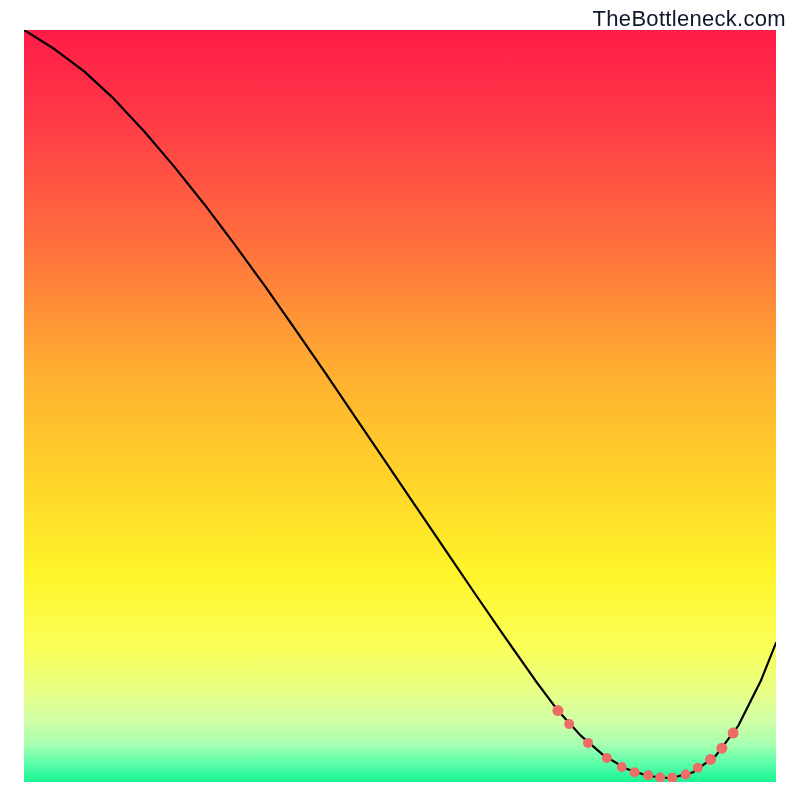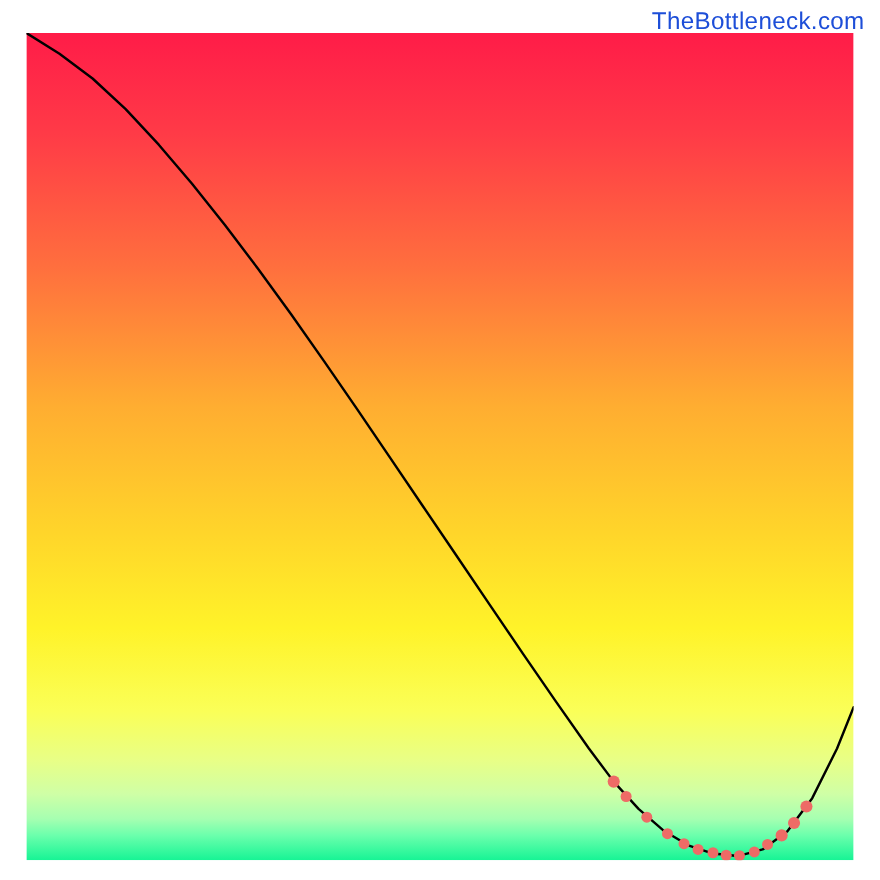--- a/index.html
+++ b/index.html
@@ -4,21 +4,21 @@
 <style>
   * { margin: 0; padding: 0; box-sizing: border-box; }
   html, body { width: 800px; height: 800px; overflow: hidden; background: #fff; }
   .container { position: relative; width: 800px; height: 800px; }
   .watermark {
     position: absolute;
     top: 6px;
     right: 14px;
     font-family: Arial, sans-serif;
     font-size: 22px;
-    color: #1d4ed8;
+    color: #0f172a;
     z-index: 10;
     letter-spacing: 0.3px;
   }
   .plot-area {
     position: absolute;
     left: 24px;
     top: 30px;
     width: 752px;
     height: 752px;
   }

